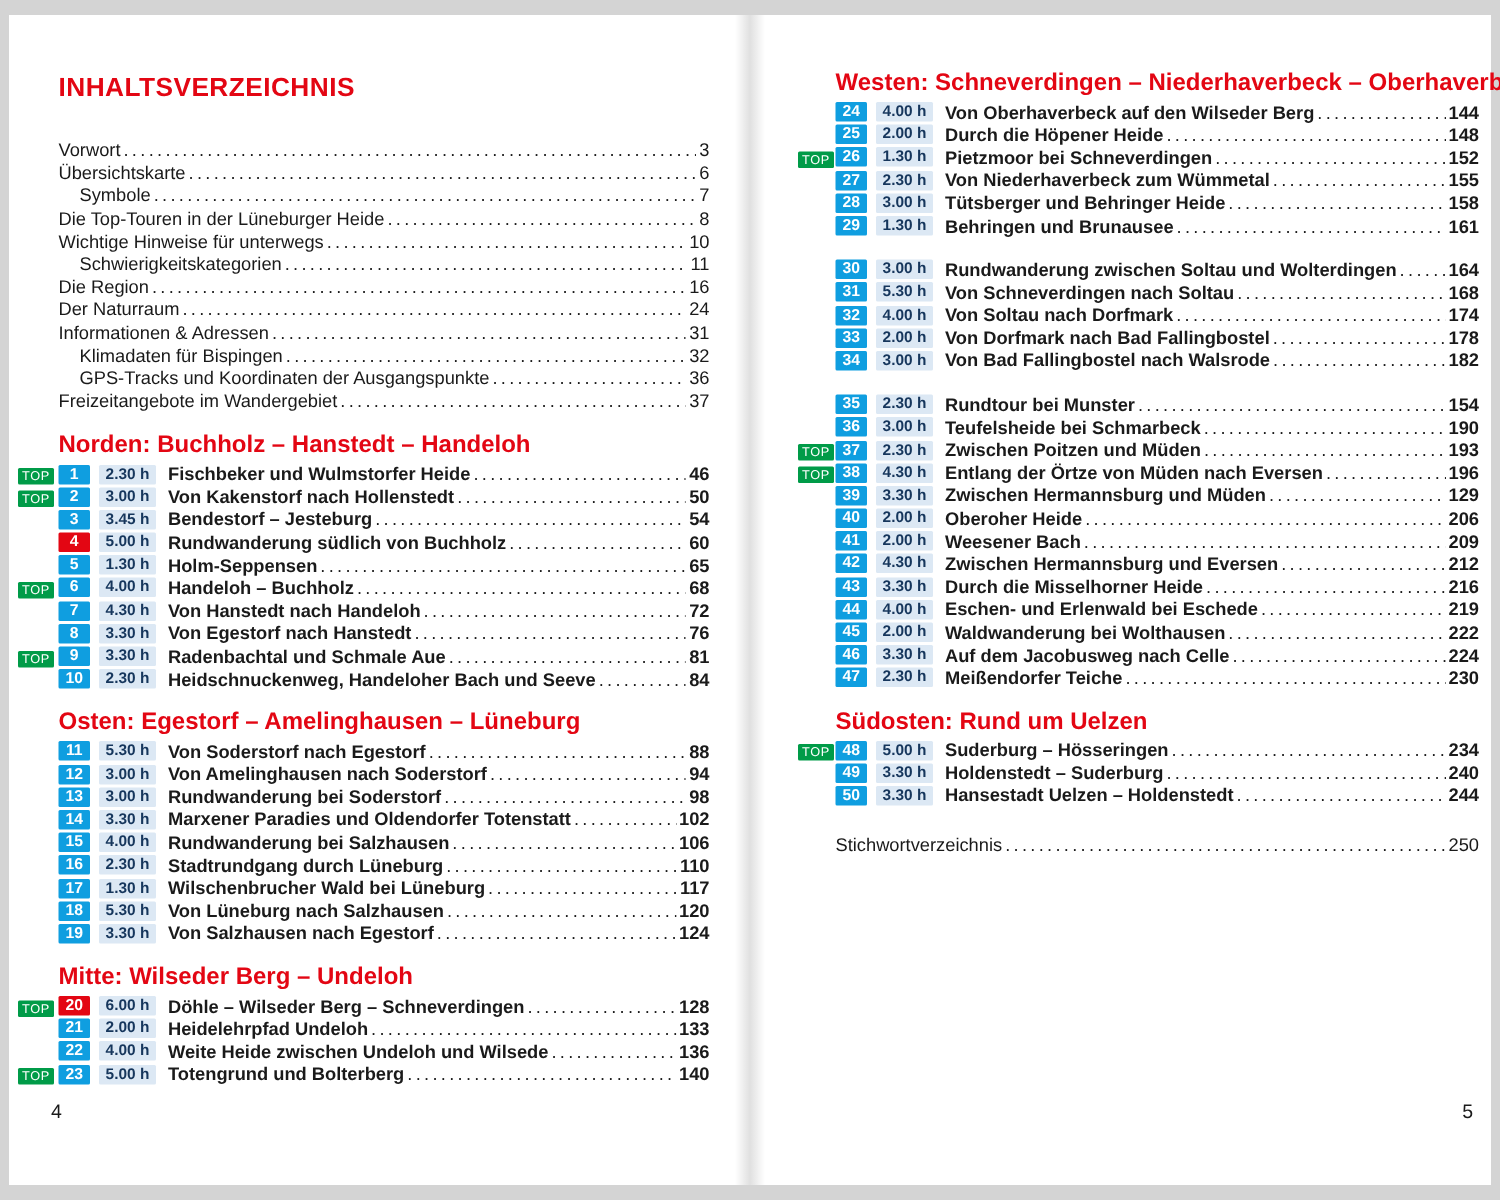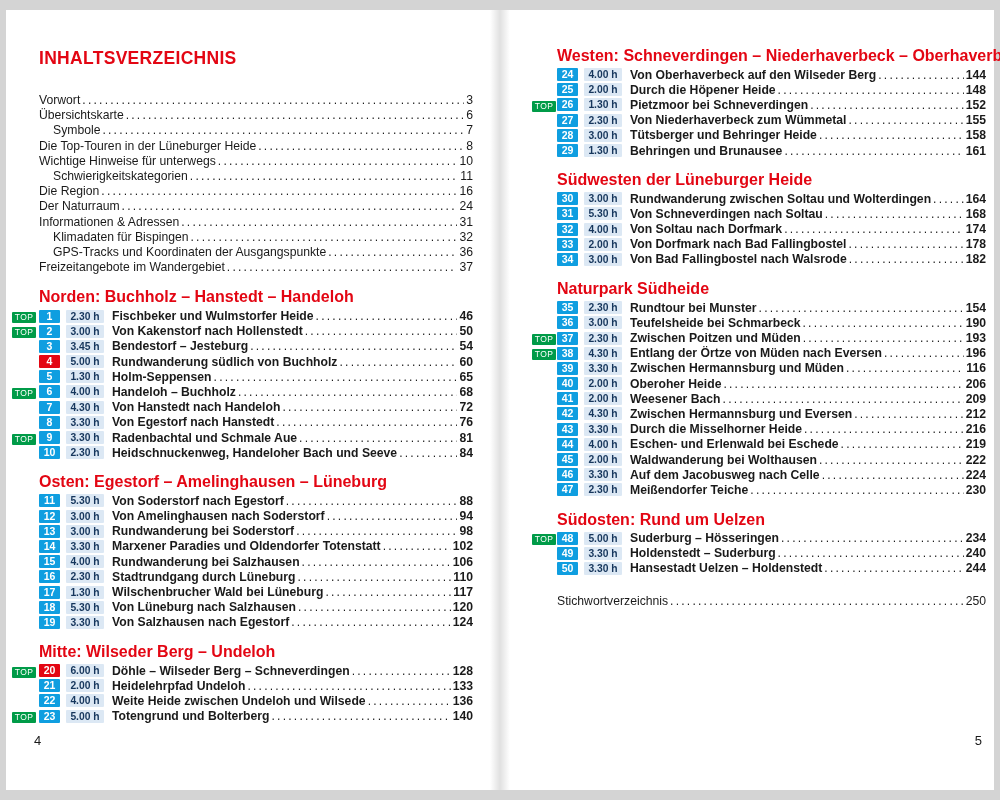--- a/index.html
+++ b/index.html
@@ -375,21 +375,20 @@
           <div class="tour-row">
             <span class="top-col"></span>
             <span class="num-badge badge-blue">29</span>
             <span class="duration">1.30 h</span>
             <span class="tour-name">Behringen und Brunausee</span>
             <span class="leader"></span>
             <span class="toc-page">161</span>
           </div>
         </div>
         <div class="section">
-          <div class="section-heading">Südwesten der Lüneburger Heide</div>
           <div class="tour-row">
             <span class="top-col"></span>
             <span class="num-badge badge-blue">30</span>
             <span class="duration">3.00 h</span>
             <span class="tour-name">Rundwanderung zwischen Soltau und Wolterdingen</span>
             <span class="leader"></span>
             <span class="toc-page">164</span>
           </div>
           <div class="tour-row">
             <span class="top-col"></span>
@@ -418,21 +417,20 @@
           <div class="tour-row">
             <span class="top-col"></span>
             <span class="num-badge badge-blue">34</span>
             <span class="duration">3.00 h</span>
             <span class="tour-name">Von Bad Fallingbostel nach Walsrode</span>
             <span class="leader"></span>
             <span class="toc-page">182</span>
           </div>
         </div>
         <div class="section">
-          <div class="section-heading">Naturpark Südheide</div>
           <div class="tour-row">
             <span class="top-col"></span>
             <span class="num-badge badge-blue">35</span>
             <span class="duration">2.30 h</span>
             <span class="tour-name">Rundtour bei Munster</span>
             <span class="leader"></span>
             <span class="toc-page">154</span>
           </div>
           <div class="tour-row">
             <span class="top-col"></span>
@@ -457,21 +455,21 @@
             <span class="tour-name">Entlang der Örtze von Müden nach Eversen</span>
             <span class="leader"></span>
             <span class="toc-page">196</span>
           </div>
           <div class="tour-row">
             <span class="top-col"></span>
             <span class="num-badge badge-blue">39</span>
             <span class="duration">3.30 h</span>
             <span class="tour-name">Zwischen Hermannsburg und Müden</span>
             <span class="leader"></span>
-            <span class="toc-page">116</span>
+            <span class="toc-page">129</span>
           </div>
           <div class="tour-row">
             <span class="top-col"></span>
             <span class="num-badge badge-blue">40</span>
             <span class="duration">2.00 h</span>
             <span class="tour-name">Oberoher Heide</span>
             <span class="leader"></span>
             <span class="toc-page">206</span>
           </div>
           <div class="tour-row">

